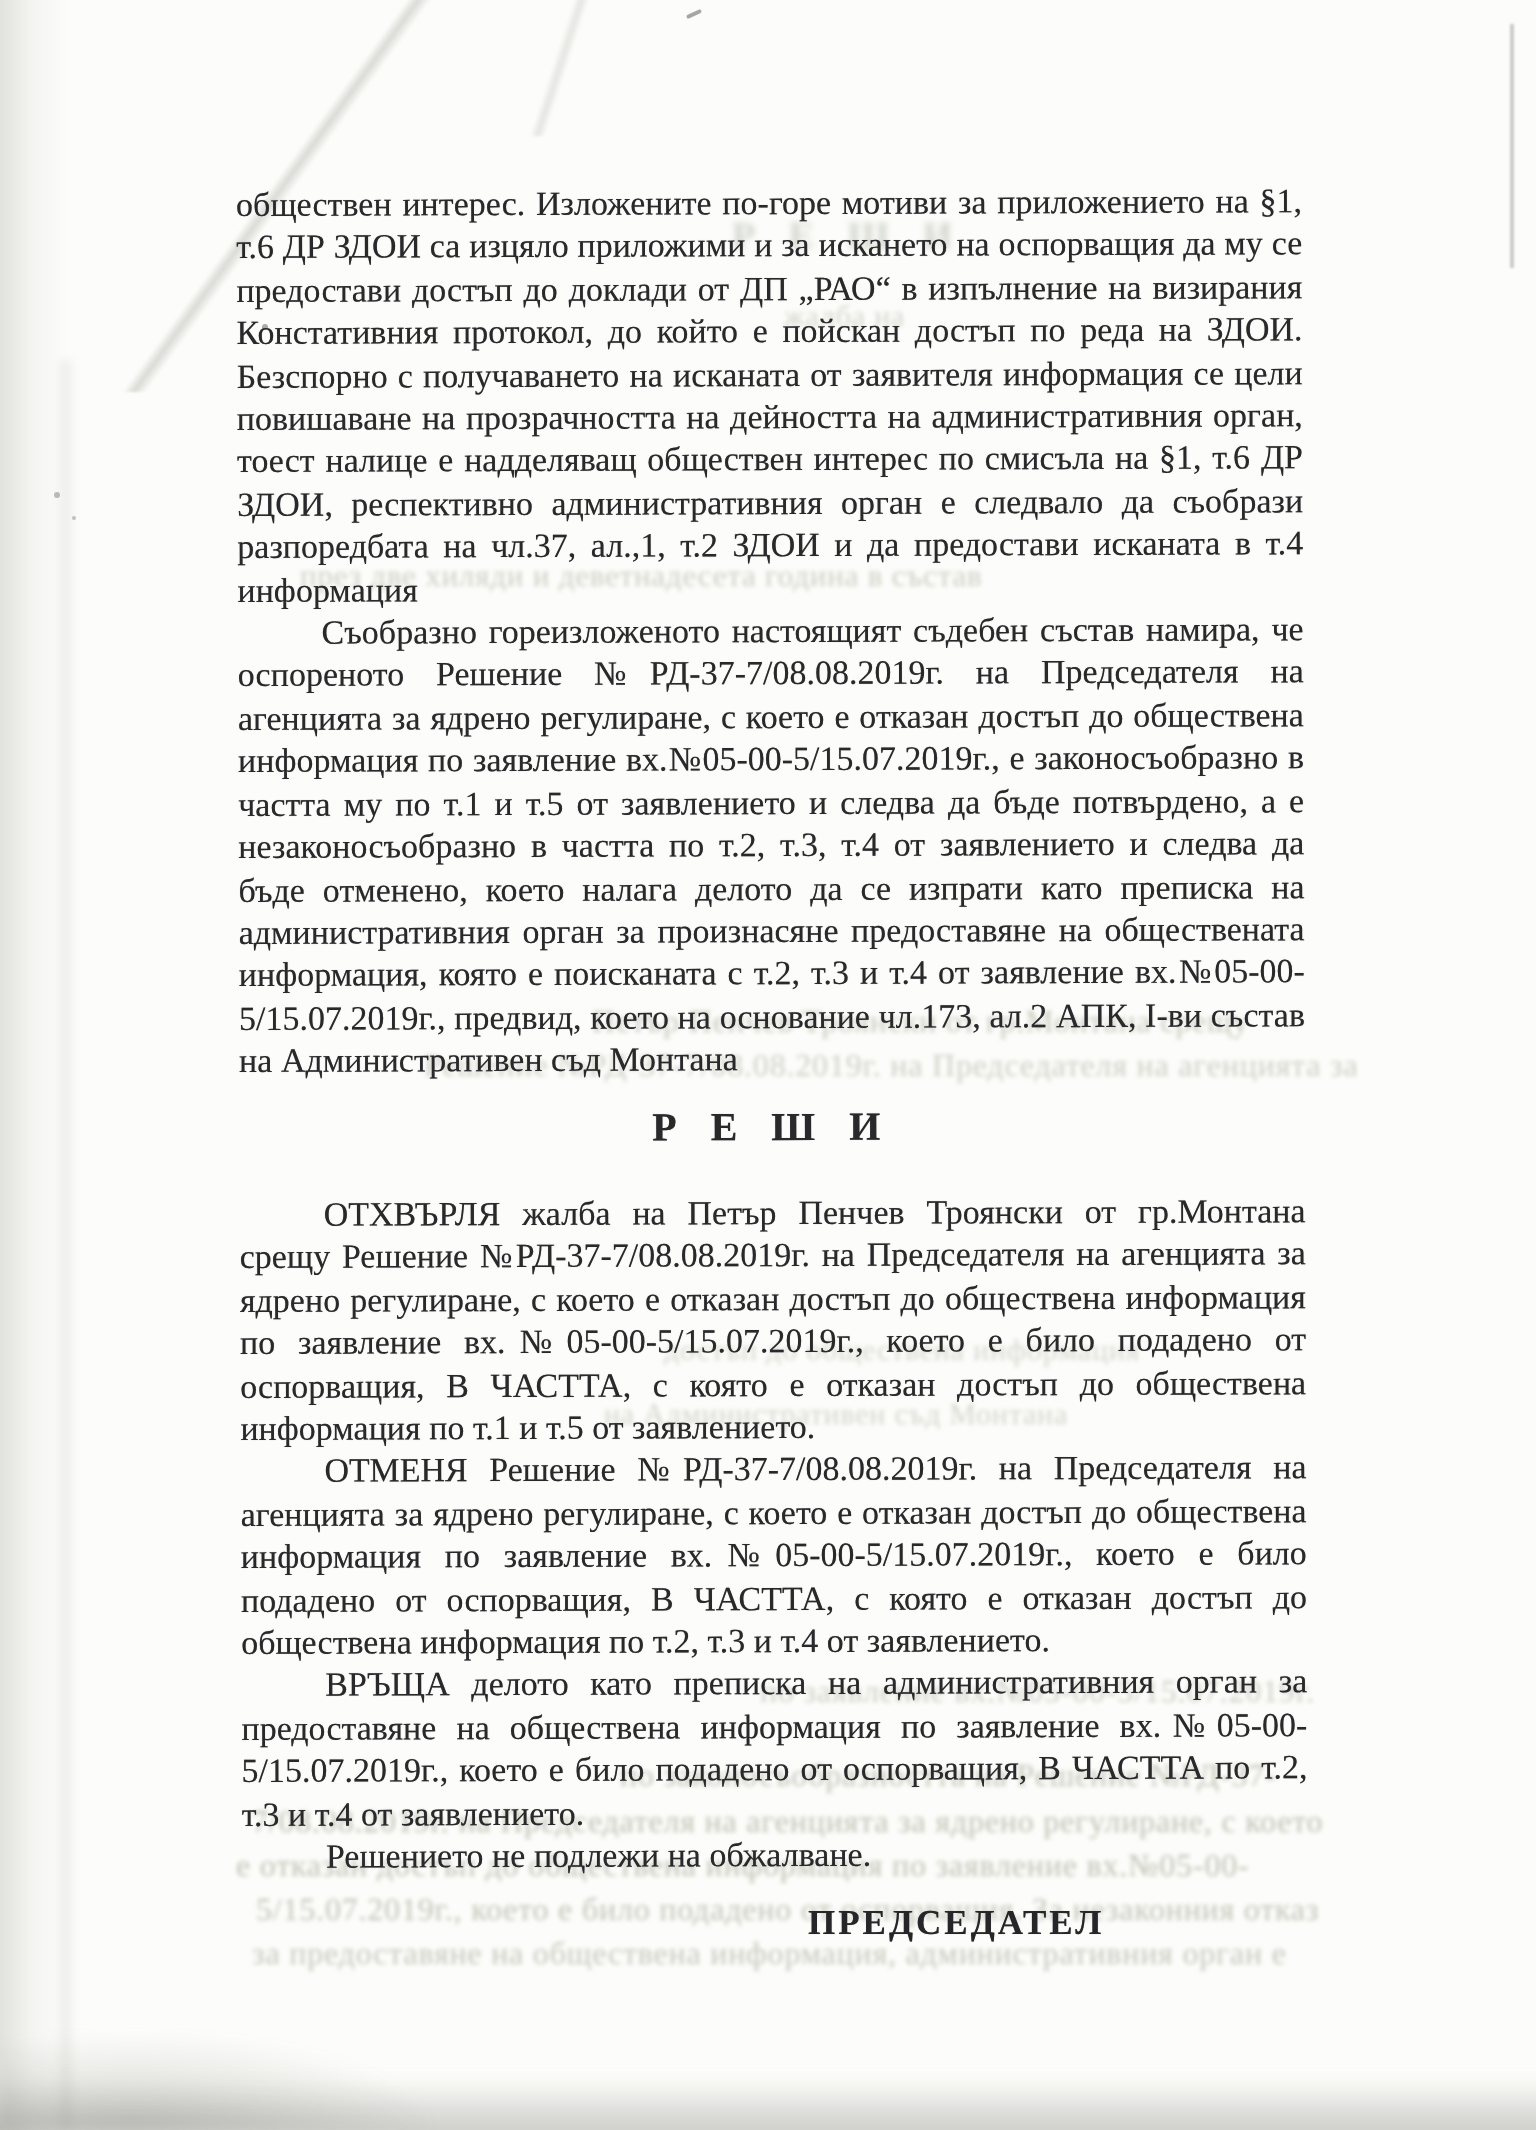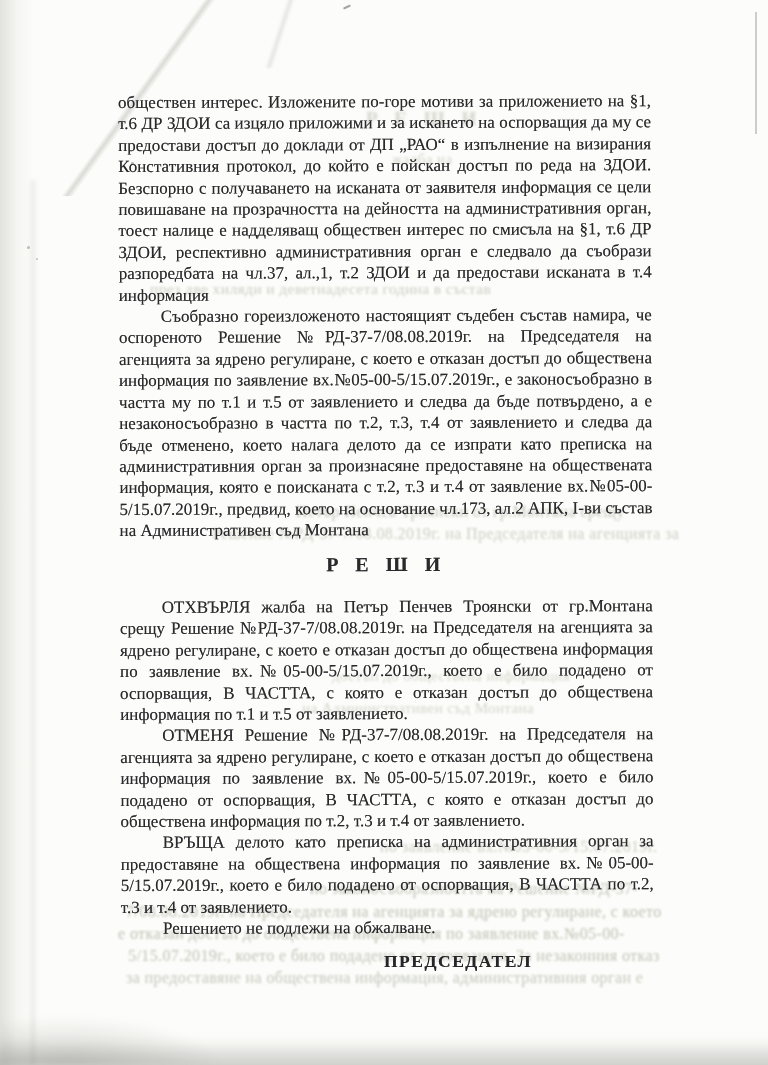--- a/index.html
+++ b/index.html
@@ -100,21 +100,21 @@
   .para.cont{text-indent:0;}
   .ruling-heading{
     margin:13px 0 21px 0;
     text-align:center;
     font-size:20px;
     font-weight:bold;
     letter-spacing:6px;
   }
   .signature{
     position:absolute;
-    left:384px;top:951px;
+    left:404px;top:951px;
     font-weight:bold;
     font-size:17.5px;
     letter-spacing:1.5px;
     color:#26262a;
     text-shadow:0 0 0.35px rgba(40,40,42,0.55);
     text-align:center;
   }
 </style>
 </head>
 <body>

